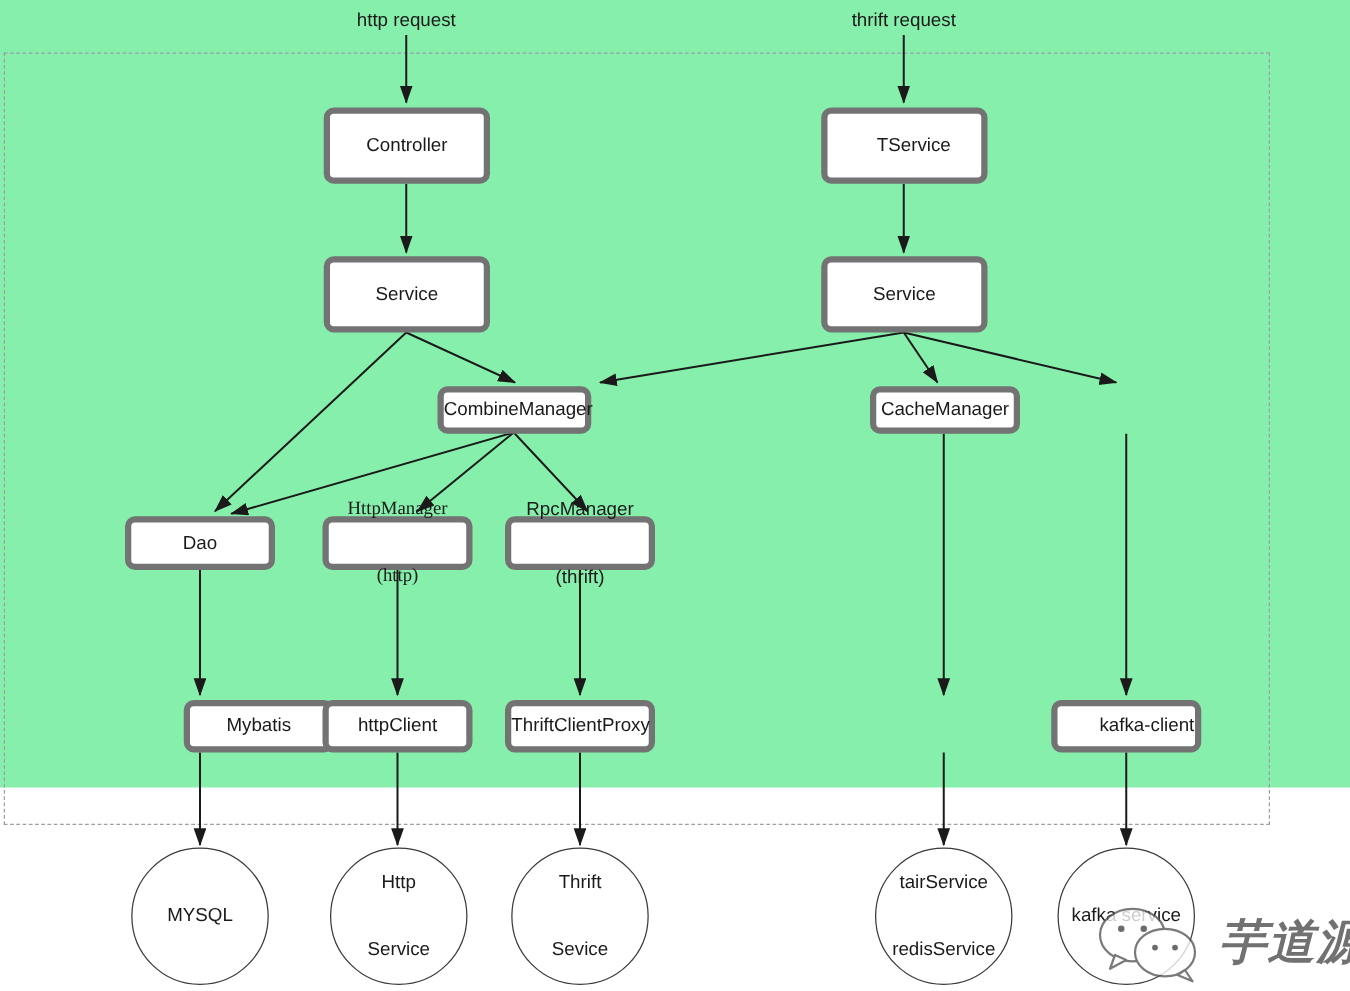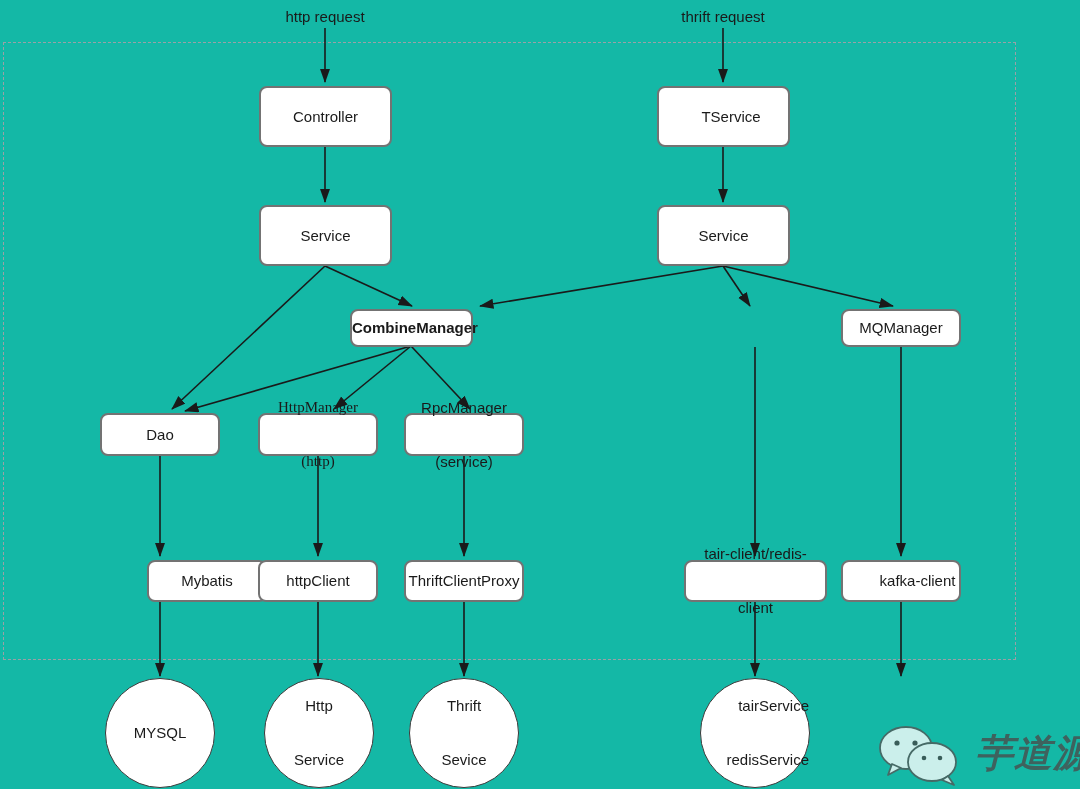--- a/index.html
+++ b/index.html
@@ -10,41 +10,41 @@
   }
   body {
     font-family: "Liberation Sans", "DejaVu Sans", sans-serif;
     width: 1080px;
     height: 793px;
     overflow: hidden;
   }
   #canvas {
     position: relative;
     width: 1080px;
-    height: 789px;
-    background: #14b8a6;
+    height: 630px;
+    background: #86efac;
   }
   #edges {
     position: absolute;
     left: 0;
     top: 0;
     width: 1080px;
     height: 793px;
     pointer-events: none;
   }
   .boundary {
     position: absolute;
     border: 1px dashed #9aa0a6;
     box-sizing: border-box;
     background: transparent;
   }
   .node {
     position: absolute;
     box-sizing: border-box;
-    border: 2px solid #737373;
+    border: 5px solid #737373;
     border-radius: 8px;
     background: #ffffff;
     display: flex;
     align-items: center;
     justify-content: center;
     text-align: center;
     color: #1a1a1a;
     font-size: 15px;
     line-height: 1.18;
     white-space: nowrap;
@@ -152,65 +152,59 @@
   </div>
 
   <div class="node" style="left:259px; top:205px; width:133px; height:61px;">
     <span class="label">Service</span>
   </div>
 
   <div class="node" style="left:657px; top:205px; width:133px; height:61px;">
     <span class="label">Service</span>
   </div>
 
-  <div class="node overflow-label" style="left:350px; top:309px; width:123px; height:38px;font-weight:bold;">
+  <div class="node overflow-label" style="left:350px; top:309px; width:123px; height:38px;">
     <span class="label">CombineManager</span>
   </div>
 
-
-  <div class="node" style="left:841px; top:309px; width:120px; height:38px;">
-    <span class="label">MQManager</span>
-  </div>
+  <div class="node" style="left:696px; top:309px; width:120px; height:38px;">
+    <span class="label">CacheManager</span>
+  </div>
+
 
   <div class="node" style="left:100px; top:413px; width:120px; height:43px;">
     <span class="label">Dao</span>
   </div>
 
   <div class="node" style="left:258px; top:413px; width:120px; height:43px;font-family:Liberation Serif, serif;">
     <span class="label">
       <span>HttpManager</span>
       <span class="l2">(http)</span>
     </span>
   </div>
 
   <div class="node" style="left:404px; top:413px; width:120px; height:43px;">
     <span class="label">
       <span>RpcManager</span>
-      <span class="l2">(service)</span>
+      <span class="l2">(thrift)</span>
     </span>
   </div>
 
   <div class="node" style="left:100px; top:560px; width:120px; height:42px;margin-left:47px;">
     <span class="label">Mybatis</span>
   </div>
 
   <div class="node" style="left:258px; top:560px; width:120px; height:42px;">
     <span class="label">httpClient</span>
   </div>
 
   <div class="node overflow-label" style="left:404px; top:560px; width:120px; height:42px;">
     <span class="label">ThriftClientProxy</span>
   </div>
 
-  <div class="node" style="left:684px; top:560px; width:143px; height:42px;">
-    <span class="label">
-      <span>tair-client/redis-</span>
-      <span class="l2">client</span>
-    </span>
-  </div>
 
   <div class="node" style="left:841px; top:560px; width:120px; height:42px;padding-left:33px;">
     <span class="label">kafka-client</span>
   </div>
 
   <div class="node circle" style="left:105px; top:678px; width:110px; height:110px;">
     <span class="label">MYSQL</span>
   </div>
 
   <div class="node circle" style="left:264px; top:678px; width:110px; height:110px;">
@@ -220,27 +214,30 @@
     </span>
   </div>
 
   <div class="node circle" style="left:409px; top:678px; width:110px; height:110px;">
     <span class="label">
       <span>Thrift</span>
       <span class="l2">Sevice</span>
     </span>
   </div>
 
-  <div class="node circle" style="left:700px; top:678px; width:110px; height:110px;text-align:right;">
+  <div class="node circle" style="left:700px; top:678px; width:110px; height:110px;">
     <span class="label">
       <span>tairService</span>
       <span class="l2">redisService</span>
     </span>
   </div>
 
+  <div class="node circle" style="left:846px; top:678px; width:110px; height:110px;">
+    <span class="label">kafka service</span>
+  </div>
 
   <div class="watermark" style="left:870px; top:712px; width:210px; height:78px;">
     <svg class="wm-logo" viewBox="0 0 100 66">
       <g fill="#ffffff" stroke="#555555" stroke-width="1.8">
         <ellipse cx="36" cy="26" rx="26" ry="21"></ellipse>
         <path d="M22 42 L18 53 L31 46 Z" stroke-linejoin="round"></path>
         <ellipse cx="62" cy="40" rx="24" ry="19"></ellipse>
         <path d="M78 54 L84 63 L72 58 Z" stroke-linejoin="round"></path>
       </g>
       <g fill="#444444">

